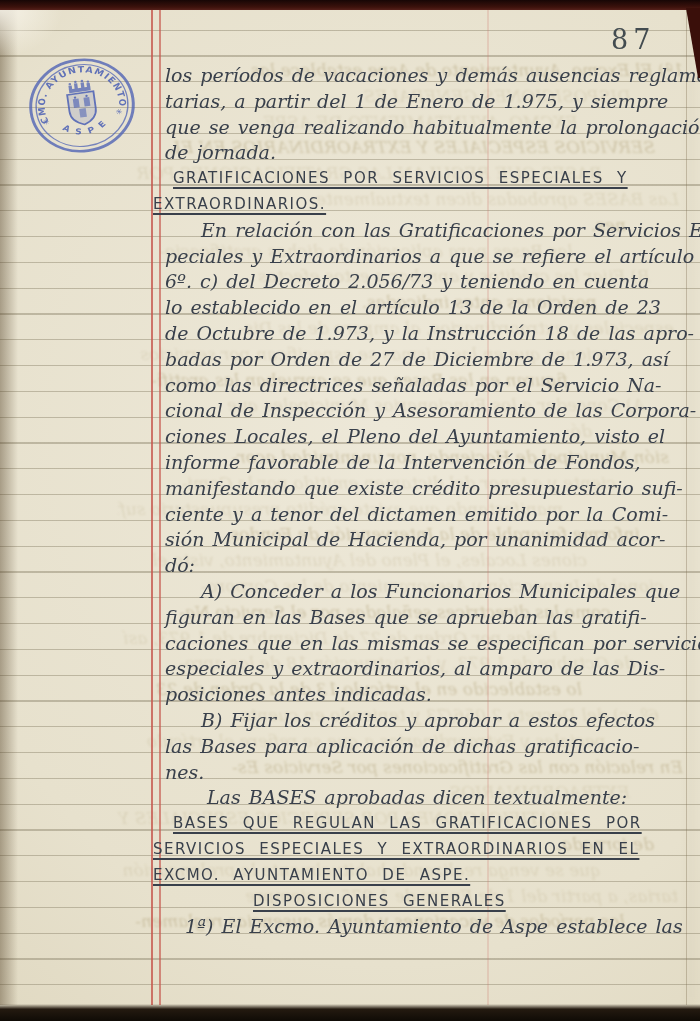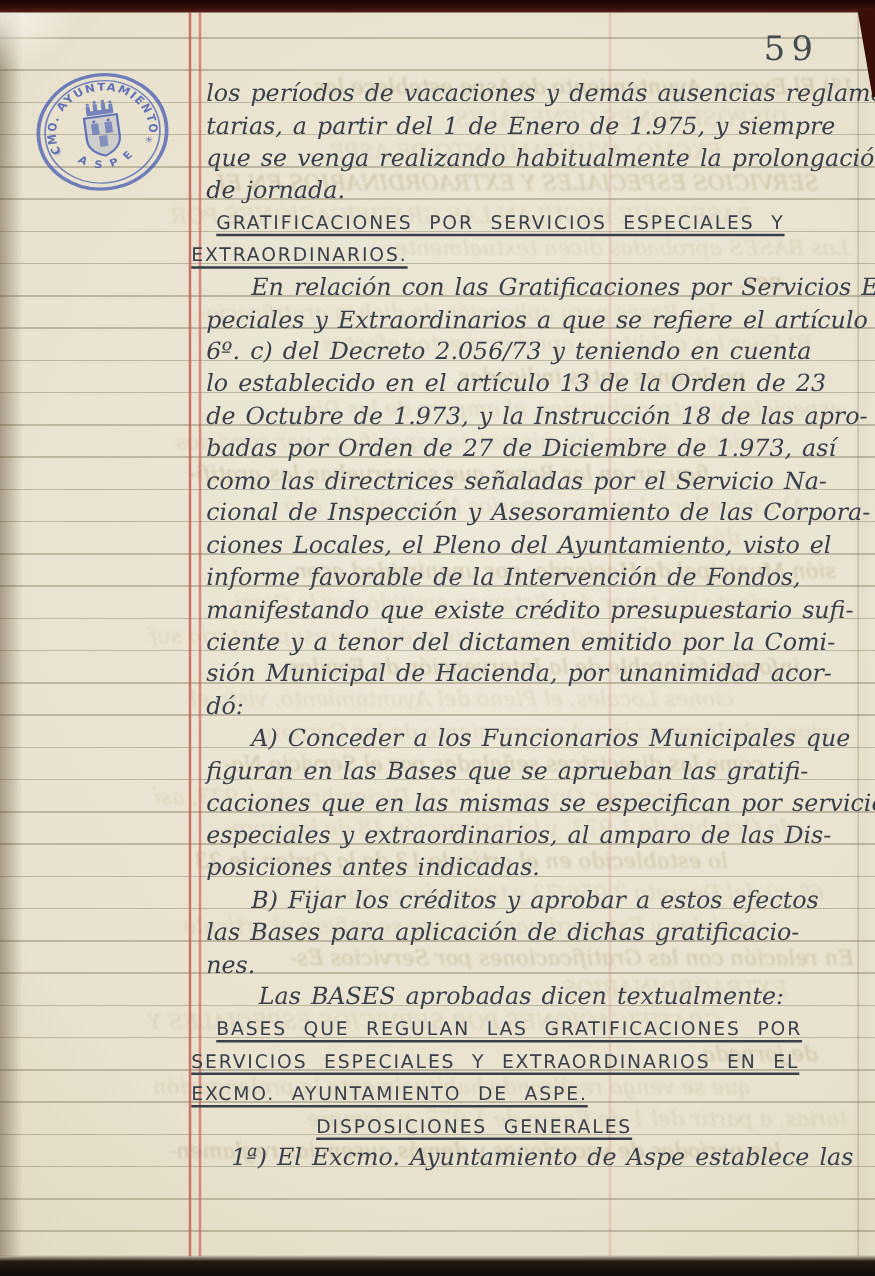--- a/index.html
+++ b/index.html
@@ -98,21 +98,21 @@
       <div class="bleed-line" style="margin-left: 107px; opacity: 0.45;">GRATIFICACIONES POR SERVICIOS ESPECIALES Y</div>
       <div class="bleed-line" style="margin-left: 30px; opacity: 0.9;">de jornada.</div>
       <div class="bleed-line" style="margin-left: 83px; opacity: 0.45;">que se venga realizando habitualmente la prolongación</div>
       <div class="bleed-line" style="margin-left: 6px; opacity: 0.45;">tarias, a partir del 1 de Enero de 1.975, y siempre</div>
       <div class="bleed-line" style="margin-left: 59px; opacity: 0.9;">los períodos de vacaciones y demás ausencias reglamen-</div>
     </div>
   <div class="margin-line"></div>
   <div class="ghost-margin"></div>
   <div class="crease-right"></div>
 
-  <div class="page-number">59</div>
+  <div class="page-number">87</div>
 
   <svg class="stamp" viewBox="0 0 140 140" preserveAspectRatio="none">
     <g fill="none" stroke="#4f63b5">
       <circle cx="70" cy="70" r="62" stroke-width="3.6" opacity=".9"></circle>
       <circle cx="70" cy="70" r="55.5" stroke-width="1.6" opacity=".85"></circle>
     </g>
     <defs>
       <path id="arcTop" d="M 27.7,85.4 A 45,45 0 1 1 112.3,85.4"></path>
       <path id="arcBottom" d="M 42,98 A 41,41 0 0 0 98,98"></path>
     </defs>

